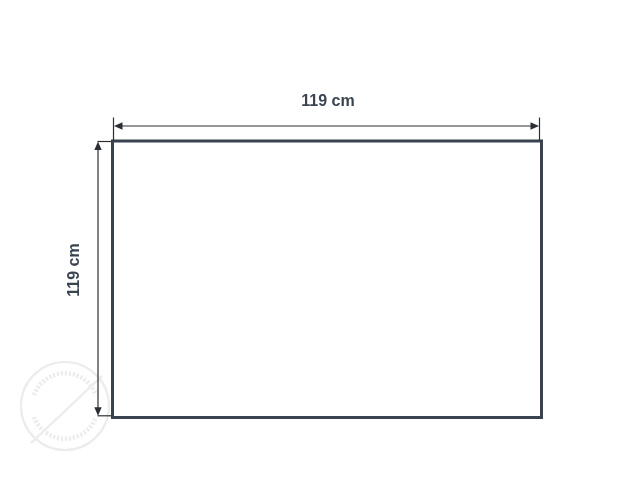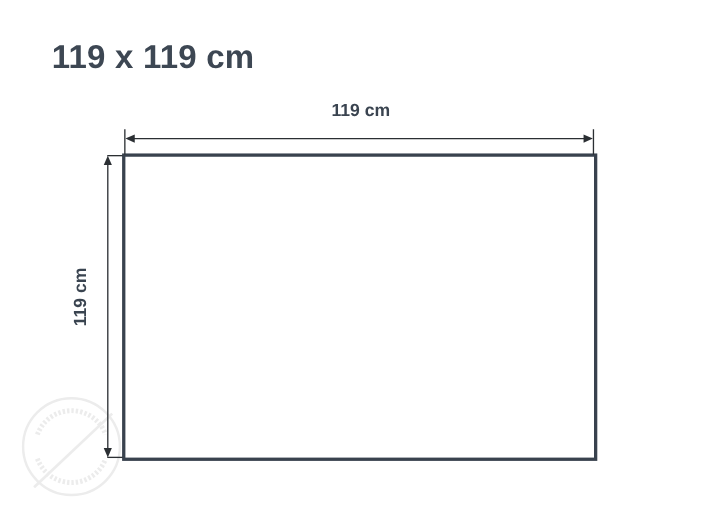--- a/index.html
+++ b/index.html
@@ -52,21 +52,20 @@
     height: 20px;
     transform: rotate(-90deg);
     transform-origin: 50% 50%;
   }
 </style>
 </head>
 <body>
 
 <div class="canvas">
 
-  <div class="title">119 x 119 cm</div>
 
   <svg class="diagram-svg" viewBox="0 0 639 479">
 
     <g>
       <circle cx="65" cy="406" r="44" fill="none" stroke-width="2.2" stroke="#ececec"></circle>
       <line x1="31" y1="443" x2="102" y2="376" stroke-width="2.4" stroke="#ececec"></line>
       <path d="M 34 395 A 33 33 0 0 1 96 395" fill="none" stroke-width="4.5" stroke-dasharray="2.2 1.8" stroke="#ececec"></path>
       <path d="M 34 417 A 33 33 0 0 0 96 417" fill="none" stroke-width="4.5" stroke-dasharray="2.2 1.8" stroke="#ececec"></path>
     </g>
 

